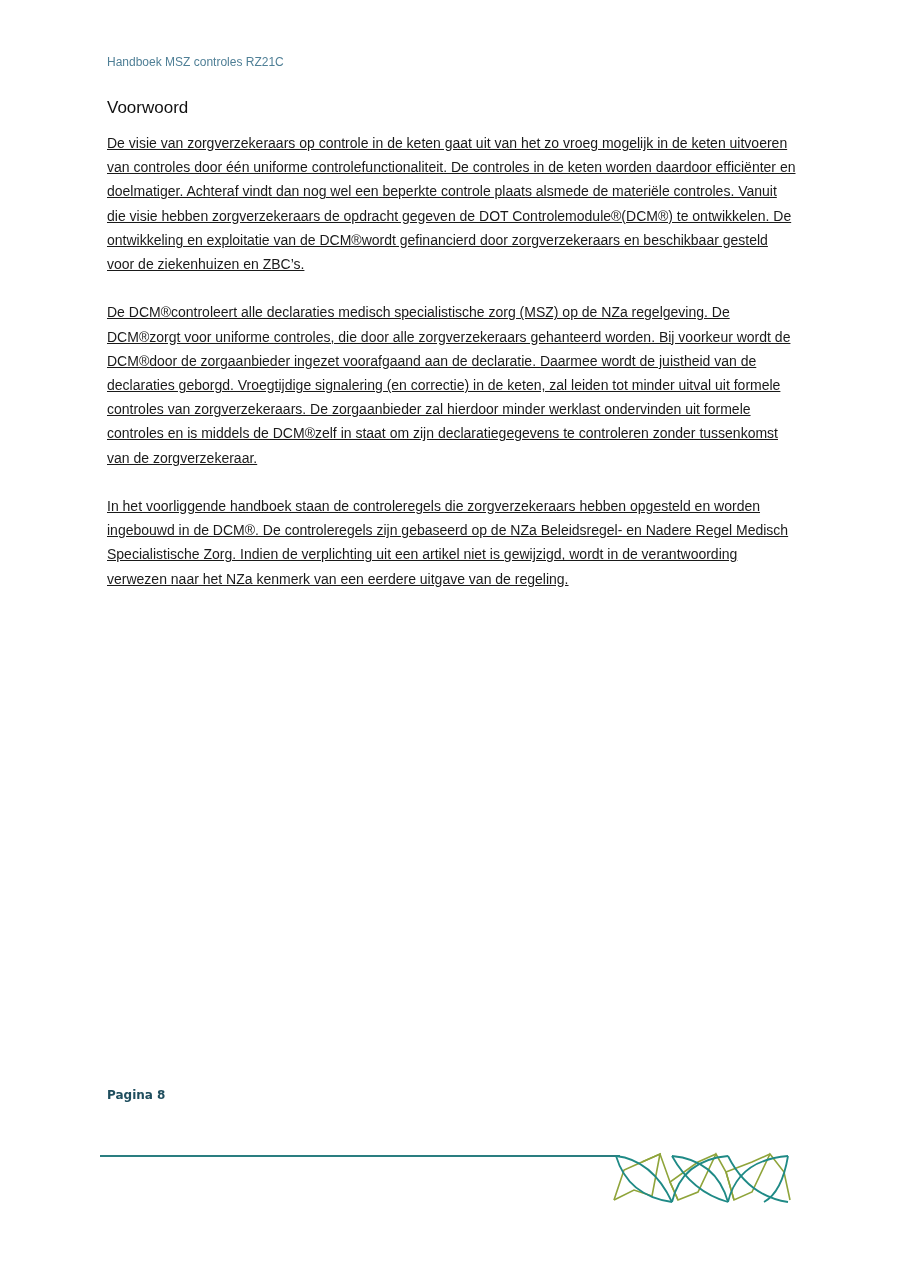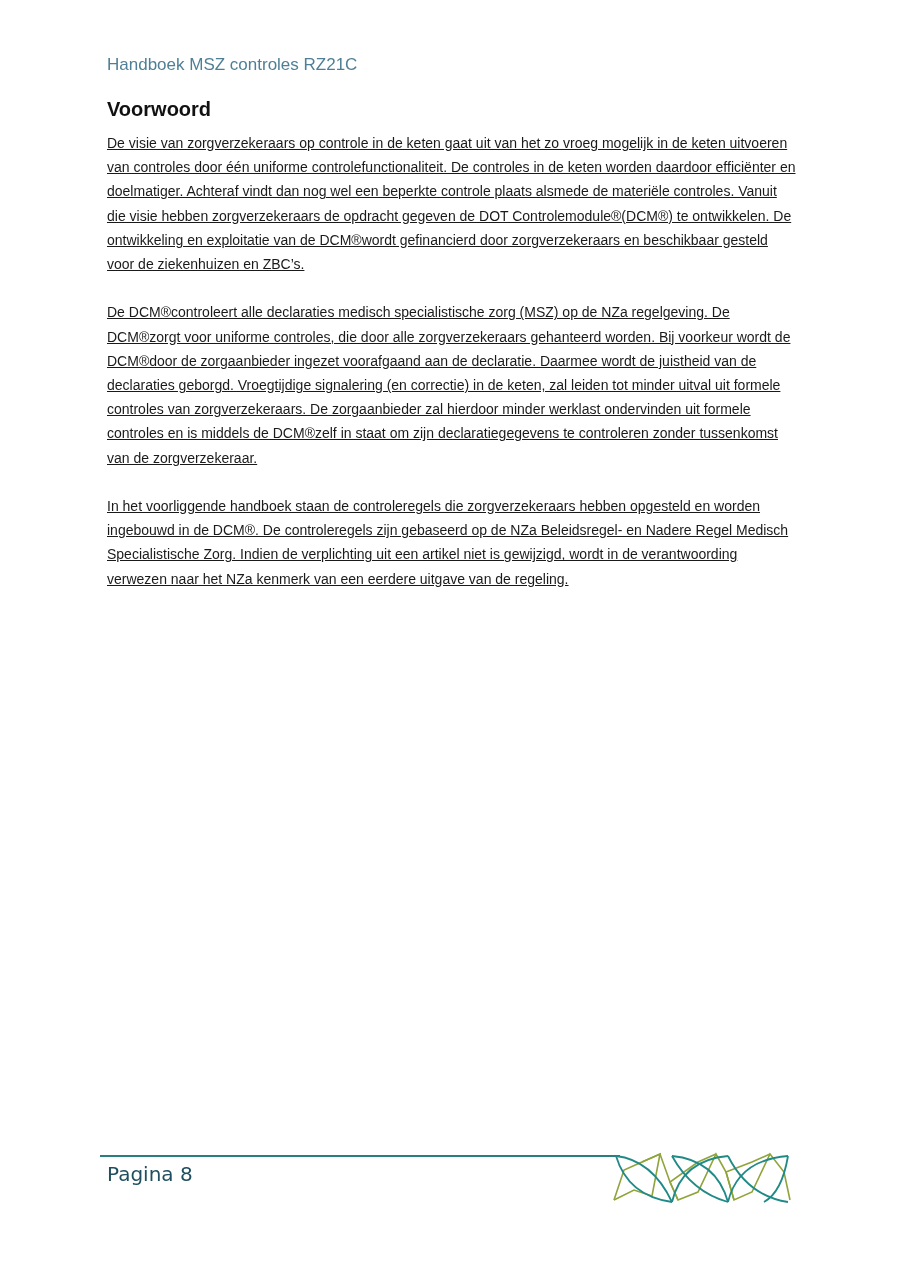--- a/index.html
+++ b/index.html
@@ -1,21 +1,21 @@
 <!DOCTYPE html>
 <html><head>
 <meta charset="utf-8">
 <style>
   html, body { margin: 0; padding: 0; background: #ffffff; }
   body { width: 900px; height: 1273px; position: relative; overflow: hidden; font-family: "Liberation Sans", sans-serif; color: #111; }
-  .running-header { position: absolute; left: 107px; top: 55px; font-size: 17px; color: #4f7f96; }
-  .page-title { position: absolute; left: 107px; top: 98px; font-size: 20px; font-weight: bold; color: #111; margin: 0; }
+  .running-header { position: absolute; left: 107px; top: 55px; font-size: 12px; color: #4f7f96; }
+  .page-title { position: absolute; left: 107px; top: 98px; font-size: 17px; font-weight: normal; color: #111; margin: 0; }
   .body { position: absolute; left: 107px; top: 131px; width: 690px; font-size: 14px; line-height: 24.2px; color: #1a1a1a; }
   .body p { margin: 0 0 24.2px 0; text-decoration: underline; }
-  .footer-page { position: absolute; left: 107px; top: 1162px; font-size: 20px; color: #1f4e5e; font-family: "DejaVu Sans", sans-serif; }
+  .footer-page { position: absolute; left: 107px; top: 1088px; font-size: 12px; color: #1f4e5e; font-family: "DejaVu Sans", sans-serif; font-weight: bold; }
   .footer-rule { position: absolute; left: 100px; top: 1155px; width: 520px; height: 2px; background: #2a7e80; }
   .footer-motif { position: absolute; left: 612px; top: 1152px; }
 </style>
 </head>
 <body>
 
 <div class="running-header">Handboek MSZ controles RZ21C</div>
 
 <h1 class="page-title">Voorwoord</h1>
 

